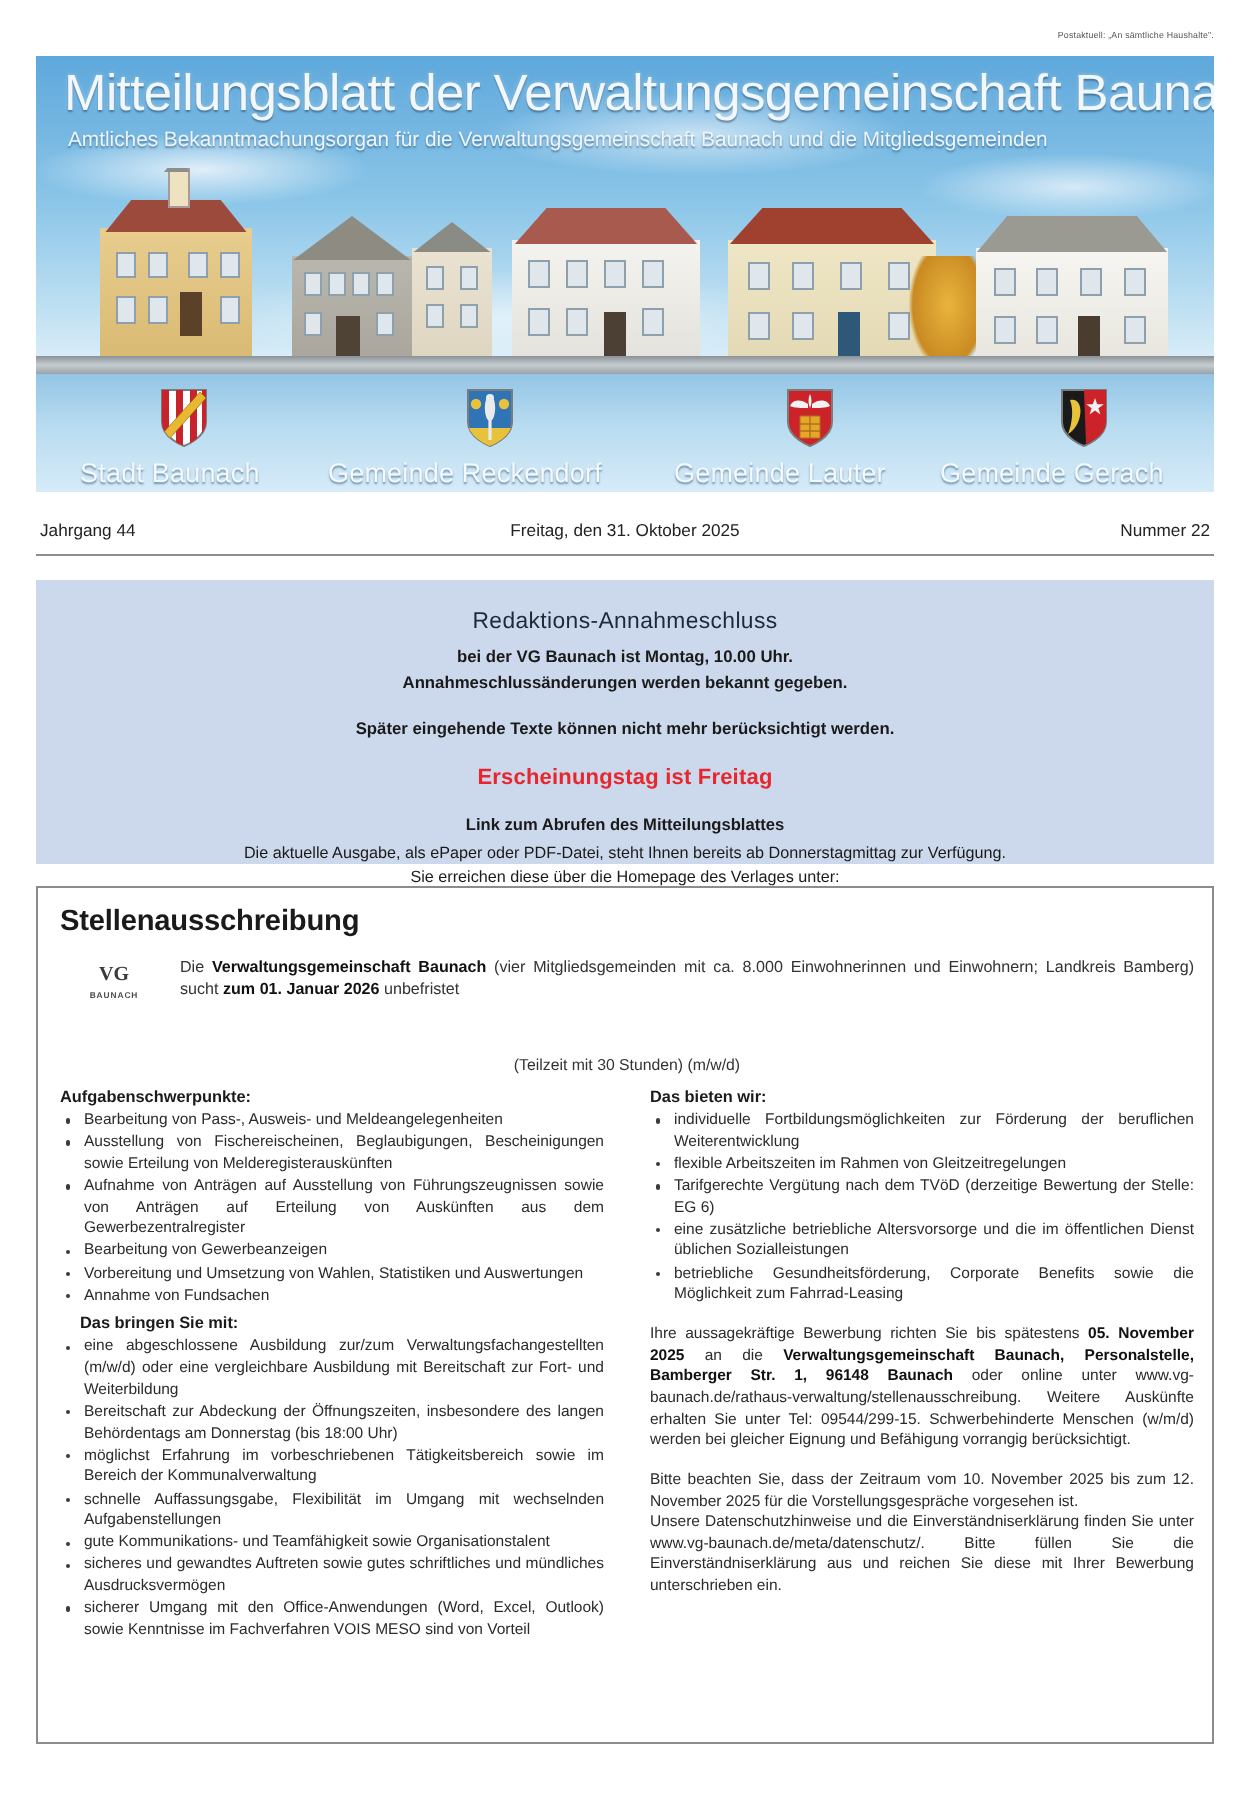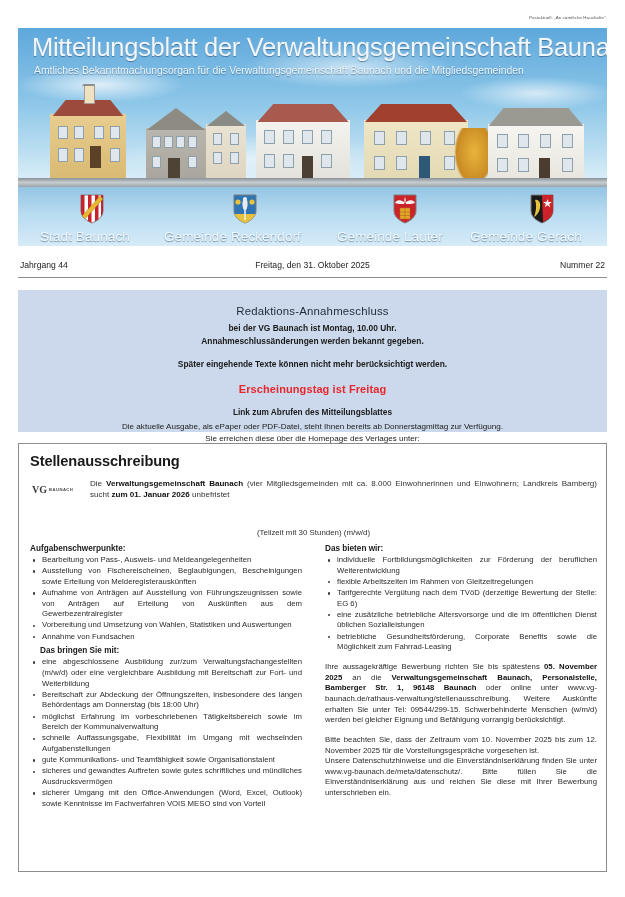--- a/index.html
+++ b/index.html
@@ -90,21 +90,21 @@
 
   
   .jobbox{
     position:absolute;left:18px;top:443px;width:589px;height:429px;
     border:.9px solid #8c8c8c;background:#fff;box-sizing:border-box;
   }
   .job-title{font-size:14.6px;font-weight:bold;margin:9px 0 0 11px;letter-spacing:-.1px;}
   .logo-row{position:absolute;left:11px;top:34px;width:567px;}
   .vg-logo{
     position:absolute;left:2px;top:4px;width:50px;height:14px;
-    display:flex;align-items:center;gap:2px;
+    display:flex;align-items:center;gap:2px;flex-direction:column;
   }
   .vg-mark{font-size:10px;font-weight:bold;color:#3b3b3b;font-family:"Liberation Serif",serif;}
   .vg-word{font-size:4.2px;letter-spacing:.45px;color:#4a4a4a;font-weight:bold;}
   .lead{
     position:absolute;left:60px;top:0;width:507px;
     font-size:8.05px;line-height:1.42;text-align:justify;color:#333;
   }
   .lead b{color:#111;}
   .role{
     position:absolute;left:11px;top:71px;width:567px;text-align:center;
@@ -337,20 +337,21 @@
     <div class="role-sub">(Teilzeit mit 30 Stunden) (m/w/d)</div>
 
     <div class="cols">
 
       <div class="col">
         <h4 class="sect">Aufgabenschwerpunkte:</h4>
         <ul class="bl">
             <li>Bearbeitung von Pass-, Ausweis- und Meldeangelegenheiten</li>
             <li>Ausstellung von Fischereischeinen, Beglaubigungen, Bescheinigungen sowie Erteilung von Melderegisterauskünften</li>
             <li>Aufnahme von Anträgen auf Ausstellung von Führungszeugnissen sowie von Anträgen auf Erteilung von Auskünften aus dem Gewerbezentralregister</li>
+            <li>Bearbeitung von Gewerbeanzeigen</li>
             <li>Vorbereitung und Umsetzung von Wahlen, Statistiken und Auswertungen</li>
             <li>Annahme von Fundsachen</li>
           </ul>
 
         <h4 class="sect" style="margin-top:4px;margin-left:10px;">Das bringen Sie mit:</h4>
         <ul class="bl">
             <li>eine abgeschlossene Ausbildung zur/zum Verwaltungsfachangestellten (m/w/d) oder eine vergleichbare Ausbildung mit Bereitschaft zur Fort- und Weiterbildung</li>
             <li>Bereitschaft zur Abdeckung der Öffnungszeiten, insbesondere des langen Behördentags am Donnerstag (bis 18:00 Uhr)</li>
             <li>möglichst Erfahrung im vorbeschriebenen Tätigkeitsbereich sowie im Bereich der Kommunalverwaltung</li>
             <li>schnelle Auffassungsgabe, Flexibilität im Umgang mit wechselnden Aufgabenstellungen</li>

